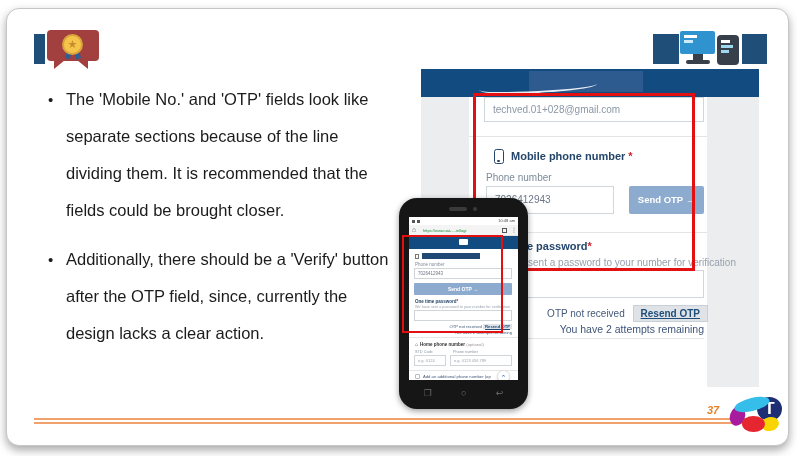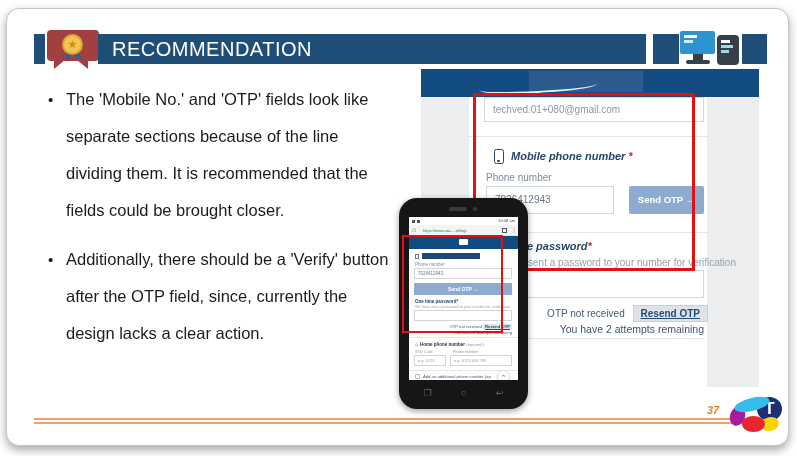--- a/index.html
+++ b/index.html
@@ -58,21 +58,21 @@
   .shot-swoosh { left:58px; top:12px; width:118px; height:12px;
     border-bottom:2px solid rgba(255,255,255,.9); border-radius:50%; transform:rotate(-3deg); }
   .rail-l { left:0; top:28px; width:48px; height:293px; background:#ECEDEF; }
   .rail-r { left:286px; top:28px; width:52px; height:290px; background:#ECEDEF; }
   .inp { border:1px solid #CFD6DC; background:#fff; font-size:10px; color:#8A97A5; overflow:hidden; white-space:nowrap; }
   .email-inp { left:63px; top:28px; width:220px; height:25px; line-height:23px; padding:0 8px; }
   .dvd { background:#E2E6E9; height:1px; }
   .dvd1 { left:48px; top:67px; width:238px; }
   .mob-ico { left:73px; top:80px; width:10px; height:15px; border:1.6px solid #24466B; border-radius:2.5px; }
   .mob-ico::after { content:""; position:absolute; left:2.4px; bottom:1px; width:2.2px; height:2.2px; background:#24466B; border-radius:50%; }
-  .lbl-b { font-size:11px; font-weight:bold; color:#24466B;font-style:italic; }
+  .lbl-b { font-size:11px; font-weight:bold; color:#24466B; }
   .req { color:#C9252D; }
   .mob-lbl { left:90px; top:81px; }
   .sm-lbl { font-size:10px; color:#7D8B99; }
   .phone-lbl { left:65px; top:103px; }
   .phone-inp { left:65px; top:117px; width:128px; height:28px; line-height:26px; padding:0 8px; color:#6B7885; }
   .send-btn { left:208px; top:117px; width:75px; height:28px; background:#8DABCE; border-radius:2px;
     color:#fff; font-weight:bold; font-size:9.5px; text-align:center; line-height:28px; }
   .dvd2 { left:0; top:163px; width:286px; }
   .otp-lbl { left:65px; top:171px; }
   .otp-help { left:65px; top:188px; font-size:10px; color:#96A1AD; }
@@ -159,21 +159,20 @@
 
   <div class="abs hdr-tick"></div>
   <div class="abs hdr-badge">
     <div class="badge-body"></div>
     <div class="ribbon l"></div>
     <div class="ribbon r"></div>
     <div class="badge-tri l"></div>
     <div class="badge-tri r"></div>
     <div class="medal">★</div>
   </div>
-  <div class="abs hdr-bar">RECOMMENDATION</div>
   <div class="abs hdr-sq1"></div>
   <div class="abs mon">
     <div class="scr"></div>
       <div class="ln1"></div>
       <div class="ln2"></div>
     <div class="neck"></div>
       <div class="base"></div>
   </div>
   <div class="abs ph-ico">
     <i class="w1"></i>
@@ -190,21 +189,21 @@
     <span class="mk">•</span>
     <span class="tx">Additionally, there should be a 'Verify' button after the OTP field, since, currently the design lacks a clear action.</span>
   </div>
 
   <div class="abs" id="shot">
     <div class="shot-hdr"></div>
     <div class="shot-redact"></div>
     <div class="shot-swoosh"></div>
     <div class="rail-l"></div>
     <div class="rail-r"></div>
-    <div class="inp email-inp">techved.01+080@gmail.com</div>
+    <div class="inp email-inp">techved.01+028@gmail.com</div>
     <div class="dvd dvd1"></div>
     <div class="mob-ico"></div>
     <div class="lbl-b mob-lbl">
       <span>Mobile phone number</span>
       <span class="req">*</span>
     </div>
     <div class="sm-lbl phone-lbl">Phone number</div>
     <div class="inp phone-inp">7026412943</div>
     <div class="send-btn">Send OTP  →</div>
     <div class="dvd dvd2"></div>

